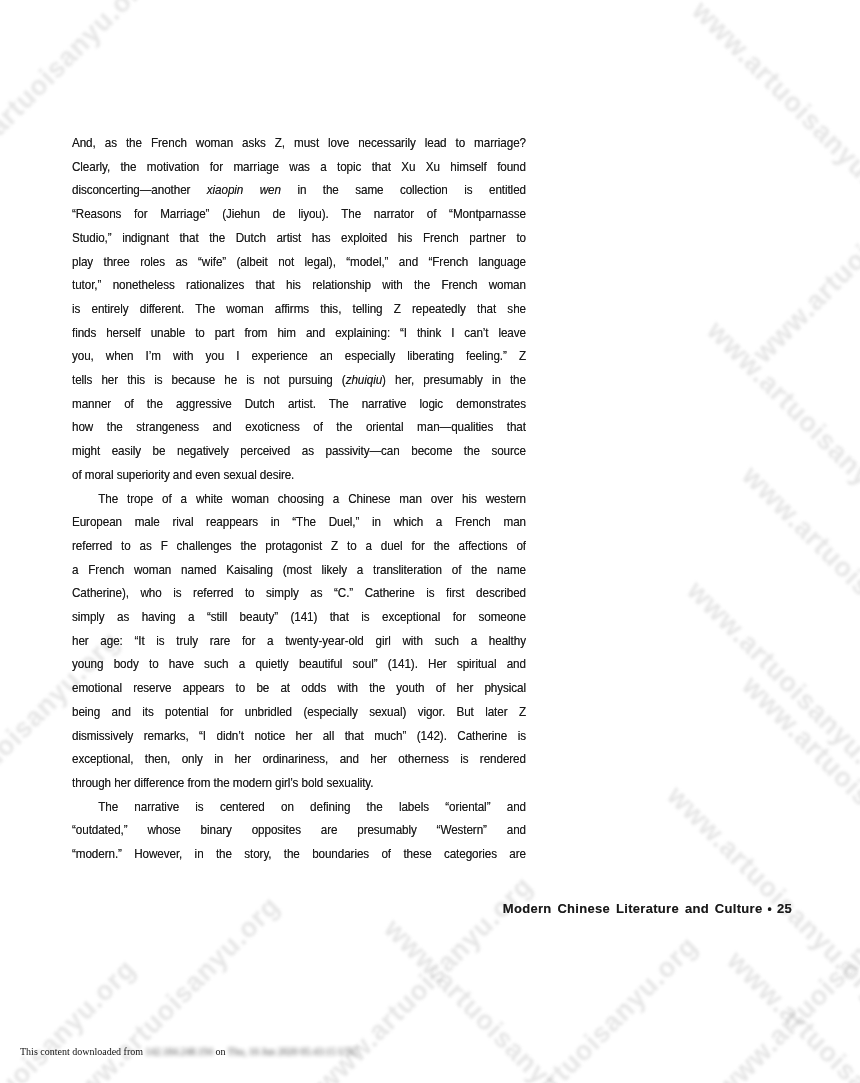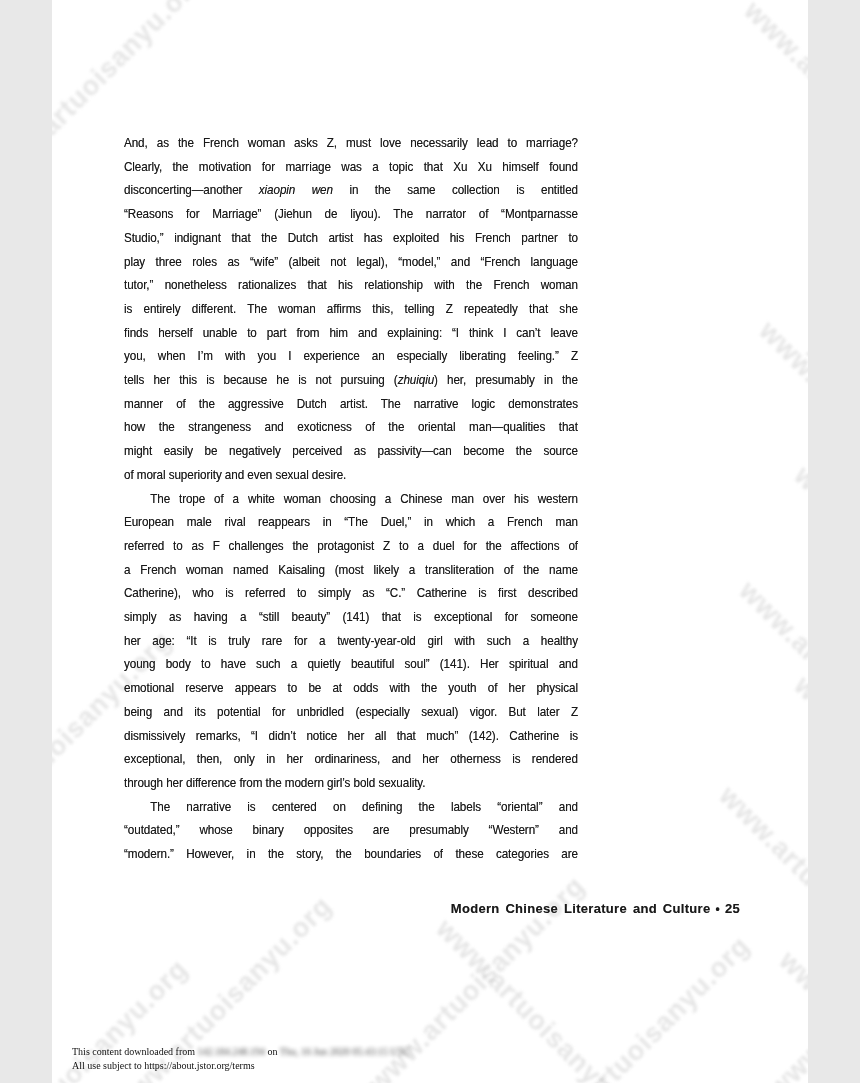--- a/index.html
+++ b/index.html
@@ -1,17 +1,17 @@
 <!DOCTYPE html>
 <html><head>
 <meta charset="utf-8">
 <style>
   html,body{margin:0;padding:0;background:#e8e8e8;}
   .page{
-    position:relative;width:756px;height:1083px;background:#ffffff;overflow:hidden;
+    position:relative;width:860px;height:1083px;background:#ffffff;overflow:hidden;
     font-family:"Liberation Sans",sans-serif;color:#191919;margin:0 auto;
   }
   
   .wm-layer{position:absolute;inset:0;z-index:0;pointer-events:none;}
   .wm{
     position:absolute;font-family:"Liberation Sans",sans-serif;font-weight:700;
     font-size:27px;letter-spacing:1px;white-space:nowrap;
     color:rgba(125,125,125,0.20);filter:blur(1.8px);
   }
   
@@ -106,19 +106,15 @@
 
   <footer class="runfoot"><span>Modern Chinese Literature and Culture</span><span class="bullet">•</span><span>25</span></footer>
 
   <div class="jstor">
     <div>
       <span>This content downloaded from</span>
       <span class="redacted">142.184.248.194</span>
       <span>on</span>
       <span class="redacted">Thu, 16 Jun 2020 05:43:15 UTC</span>
     </div>
-    <div>
-      <span>All use subject to</span>
-      <span class="terms-url">https://about.jstor.org/terms</span>
-    </div>
   </div>
 
 </div>
 
 </body></html>

